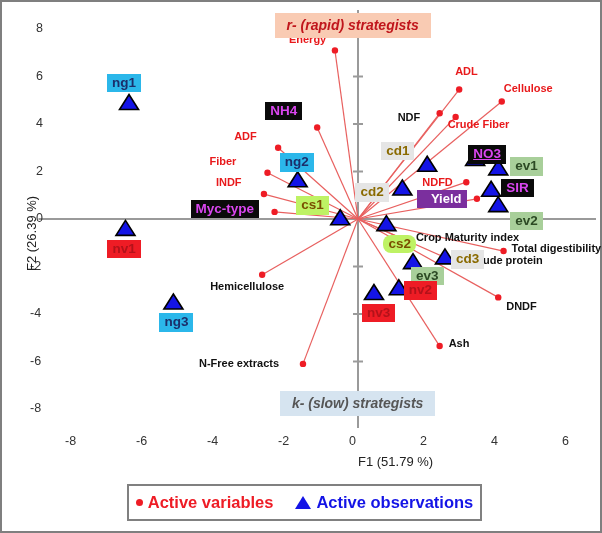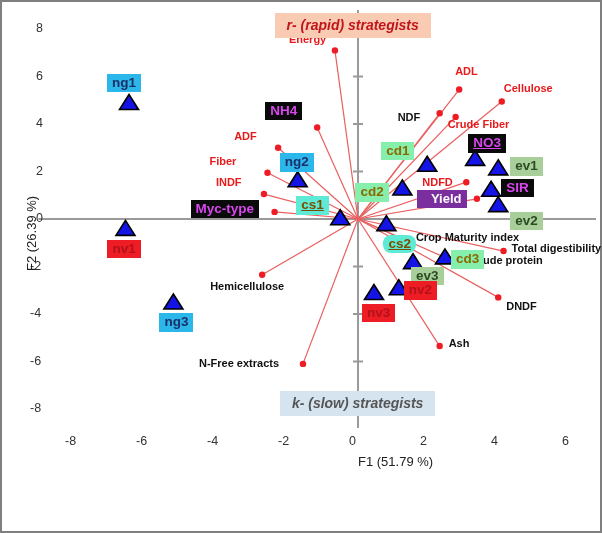--- a/index.html
+++ b/index.html
@@ -39,22 +39,22 @@
   .vlabel.red { color:#e8191b; }
   .vlabel.black { color:#111; }
 
   
   .obox {
     position:absolute; white-space:nowrap; font-size:13.5px;
     font-weight:bold; line-height:1;
     padding:2px 5px 3px 5px;
   }
   .box-blue   { background:#2bb7ea; color:#1b2f6b; }
-  .box-yellow { background:#86efac; color:#8a6a00; }
-  .box-orange { background:#5eead4; color:#7a4e00;text-decoration:underline; }
+  .box-yellow { background:#e5e5e5; color:#8a6a00; }
+  .box-orange { background:#bef264; color:#7a4e00; }
   .box-red    { background:#ee1c25; color:#b3121a; }
   .box-green  { background:#a8cf9a; color:#2c4a24; }
   .box-black  { background:#0a0a0a; color:#d946ef; }
   .box-purple { background:#7b2f9e; color:#ffffff;padding-left:14px; }
 
   
   .banner {
     position:absolute; white-space:nowrap;
     font-size:14px; font-weight:bold; font-style:italic;
     padding:4px 12px 5px 12px;
@@ -197,30 +197,40 @@
         <div class="obox box-purple" style="left: 406.925px; top: 179.812px; font-size: 13px;">Yield</div>
         <div class="obox box-blue" style="left: 97.025px; top: 63.8125px;">ng1</div>
         <div class="obox box-blue" style="left: 269.65px; top: 143px;">ng2</div>
         <div class="obox box-orange" style="left: 286.25px; top: 186px;">cs1</div>
         <div class="obox box-red" style="left: 97.475px; top: 229.688px;">nv1</div>
         <div class="obox box-blue" style="left: 149.4px; top: 303.312px;">ng3</div>
         <div class="obox box-yellow" style="left: 371.225px; top: 131.562px;">cd1</div>
         <div class="obox box-yellow" style="left: 345.375px; top: 173.312px;">cd2</div>
         <div class="obox box-orange" style="left: 373.4px; top: 224.938px; border-radius: 8px;">cs2</div>
         <div class="obox box-green" style="left: 500.225px; top: 147.125px;">ev1</div>
-        <div class="obox box-black" style="left: 458.15px; top: 124px; text-decoration: underline;">NO3</div>
+        <div class="obox box-black" style="left: 458.15px; top: 135px; text-decoration: underline;">NO3</div>
         <div class="obox box-black" style="left: 491.125px; top: 168.5px;">SIR</div>
         <div class="obox box-green" style="left: 500.225px; top: 201.938px;">ev2</div>
         <div class="obox box-yellow" style="left: 440.975px; top: 240.188px;">cd3</div>
         <div class="obox box-green" style="left: 401.025px; top: 256.938px;">ev3</div>
         <div class="obox box-red" style="left: 393.825px; top: 271.062px;">nv2</div>
         <div class="obox box-red" style="left: 351.975px; top: 293.812px;">nv3</div>
       </div>
 
     <div class="banner" id="banner-k" style="left: 269.9px; top: 381.188px;">k- (slow) strategists</div>
     <div class="banner" id="banner-r" style="left: 264.575px; top: 3px;">r- (rapid) strategists</div>
 
     <div class="axis-title" id="xlab" style="left: 300px; top: 444px; margin-left: 48px;">F1 (51.79 %)</div>
     <div class="axis-title" id="ylab" style="left: 14px; top: 261px;">F2 (26.39 %)</div>
   </div>
 
+  <div id="legend">
+    <div class="leg-item">
+      <span class="dotmark"></span>
+      <span class="leg-text leg-var">Active variables</span>
+    </div>
+    <div class="leg-item">
+      <span class="trimark"></span>
+      <span class="leg-text leg-obs">Active observations</span>
+    </div>
+  </div>
 
 </div>
 
 </body></html>

